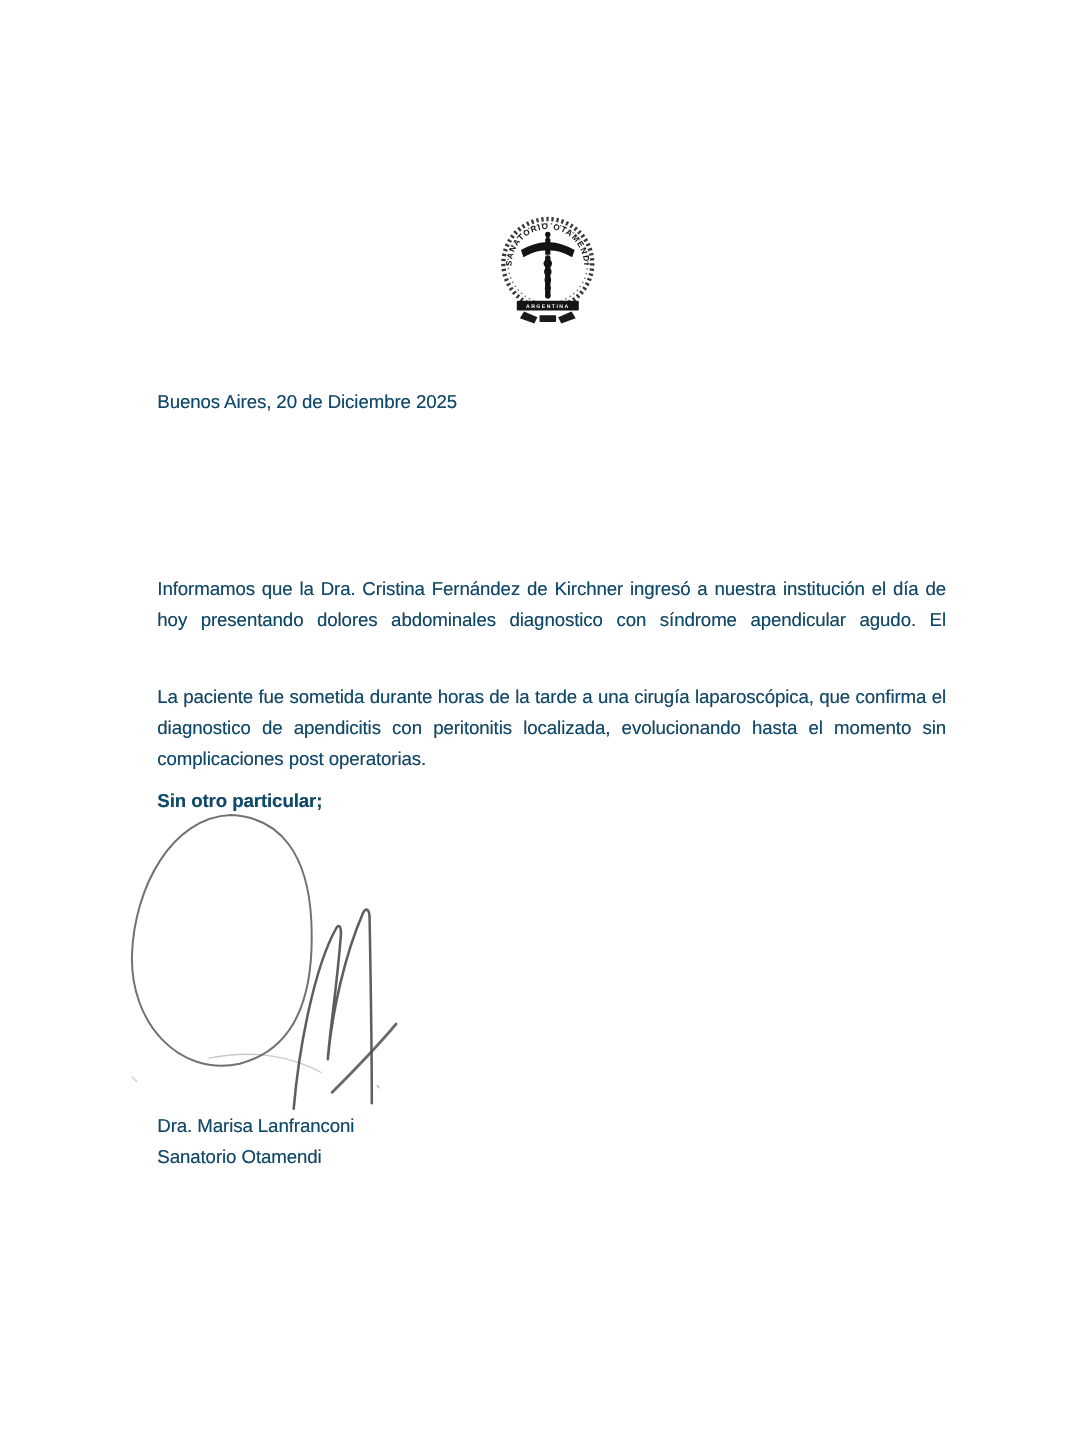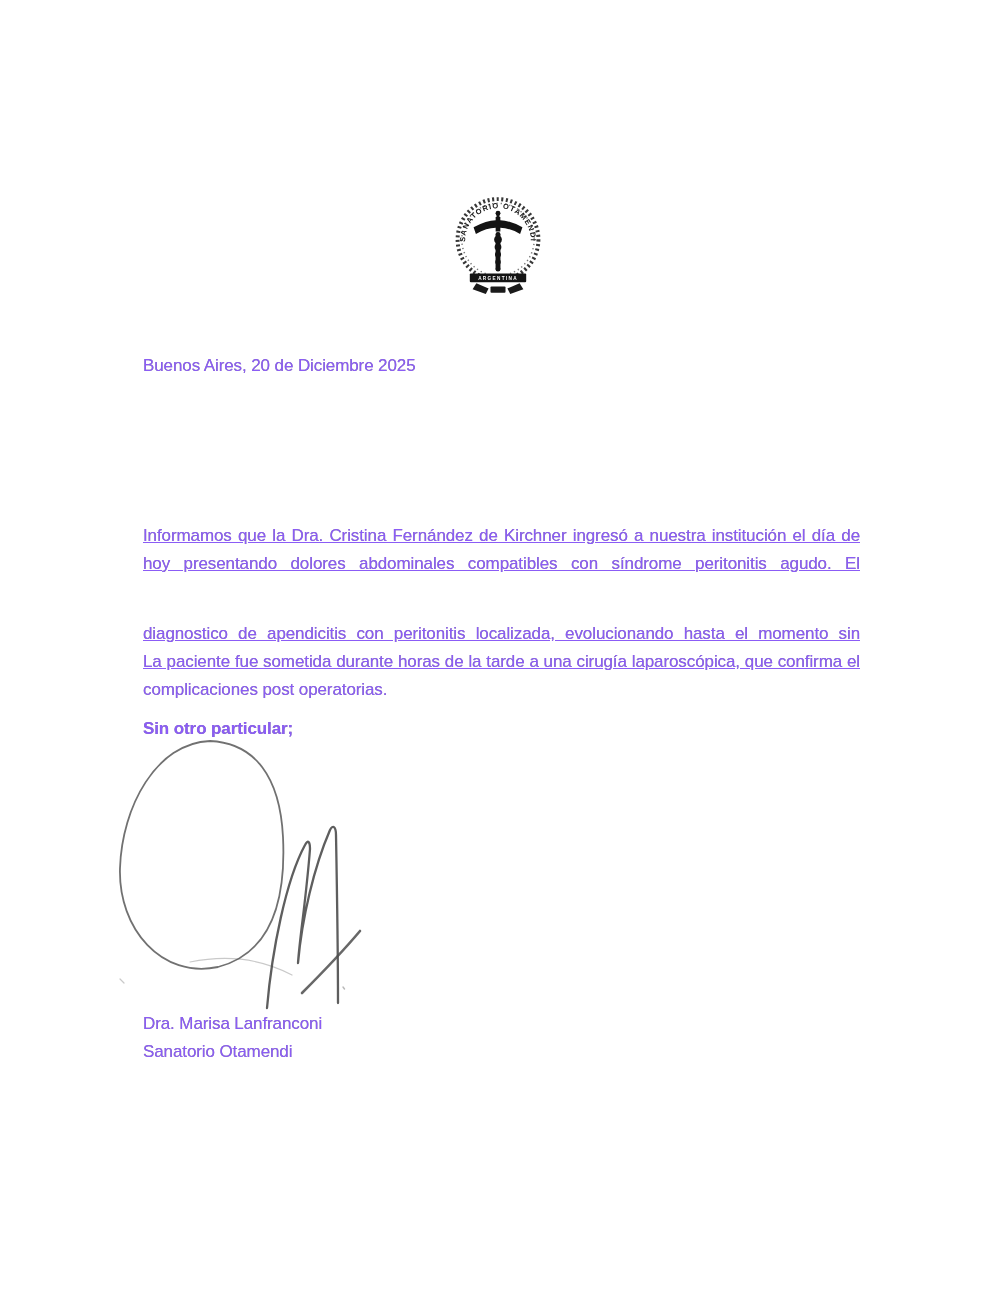--- a/index.html
+++ b/index.html
@@ -13,24 +13,24 @@
     font-family: "Liberation Sans", sans-serif;
     color: #1d1d1f;
   }
   .txt {
     position: absolute;
     left: 143px;
     width: 717px;
     font-size: 17px;
     line-height: 28px;
     letter-spacing: -0.1px;
-    color: #8b5cf6;
+    color: #0c4a6e;
     text-shadow: 0 0 0.6px rgba(40,40,40,0.55);
   }
-  .jline { text-align: justify; text-align-last: justify; text-decoration: underline; }
+  .jline { text-align: justify; text-align-last: justify; }
   .lline { text-align: left; }
   .logo-wrap { position: absolute; left: 451px; top: 191px; width: 94px; height: 114px; }
   .sig-wrap  { position: absolute; left: 100px; top: 715px; width: 320px; height: 300px; pointer-events: none; }
   .date-line      { top: 352px; }
   .salutation     { top: 437px; }
   .paragraph-1    { top: 522px; }
   .paragraph-2    { top: 620px; }
   .closing        { top: 715px; font-weight: bold; }
   .signoff        { top: 1010px; }
 </style>
@@ -75,26 +75,26 @@
         <rect x="42" y="100" width="16" height="6.5" rx="1"></rect>
       </g>
     </svg>
   </div>
 
   <div class="txt lline date-line">Buenos Aires, 20 de Diciembre 2025</div>
 
 
   <div class="txt paragraph-1">
     <div class="jline">Informamos que la Dra. Cristina Fernández de Kirchner ingresó a nuestra institución el día de</div>
-    <div class="jline">hoy presentando dolores abdominales compatibles con síndrome peritonitis agudo. El</div>
+    <div class="jline">hoy presentando dolores abdominales diagnostico con síndrome apendicular agudo. El</div>
   </div>
 
   <div class="txt paragraph-2">
+    <div class="jline">La paciente fue sometida durante horas de la tarde a una cirugía laparoscópica, que confirma el</div>
     <div class="jline">diagnostico de apendicitis con peritonitis localizada, evolucionando hasta el momento sin</div>
-    <div class="jline">La paciente fue sometida durante horas de la tarde a una cirugía laparoscópica, que confirma el</div>
     <div class="lline">complicaciones post operatorias.</div>
   </div>
 
   <div class="txt lline closing">Sin otro particular;</div>
 
   <div class="sig-wrap">
     <svg viewBox="0 0 320 300" width="320" height="300" xmlns="http://www.w3.org/2000/svg" aria-hidden="true">
       <g fill="none" stroke="#4d4d4d" stroke-linecap="round" stroke-linejoin="round">
 
         <path d="M 110 26 C 155 28 180 62 183 122 C 186 184 172 238 118 252 C 62 264 18 214 20 153 C 22 92 56 28 110 26" stroke-width="1.8" opacity="0.8"></path>

